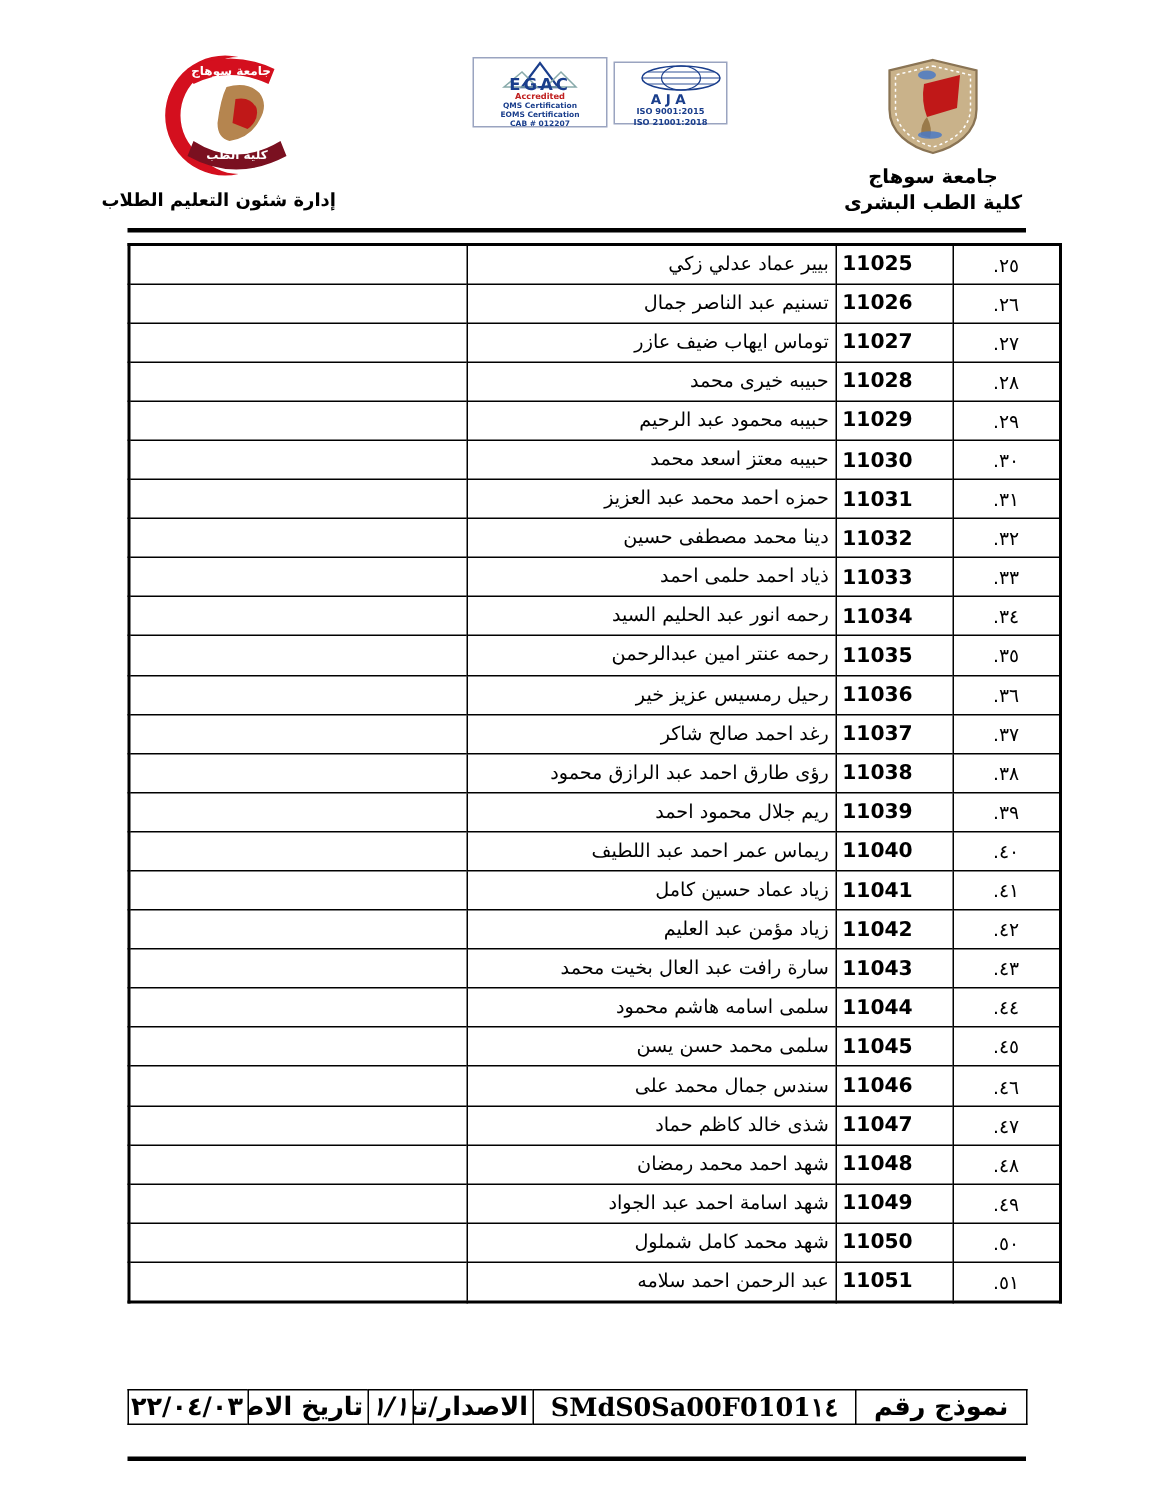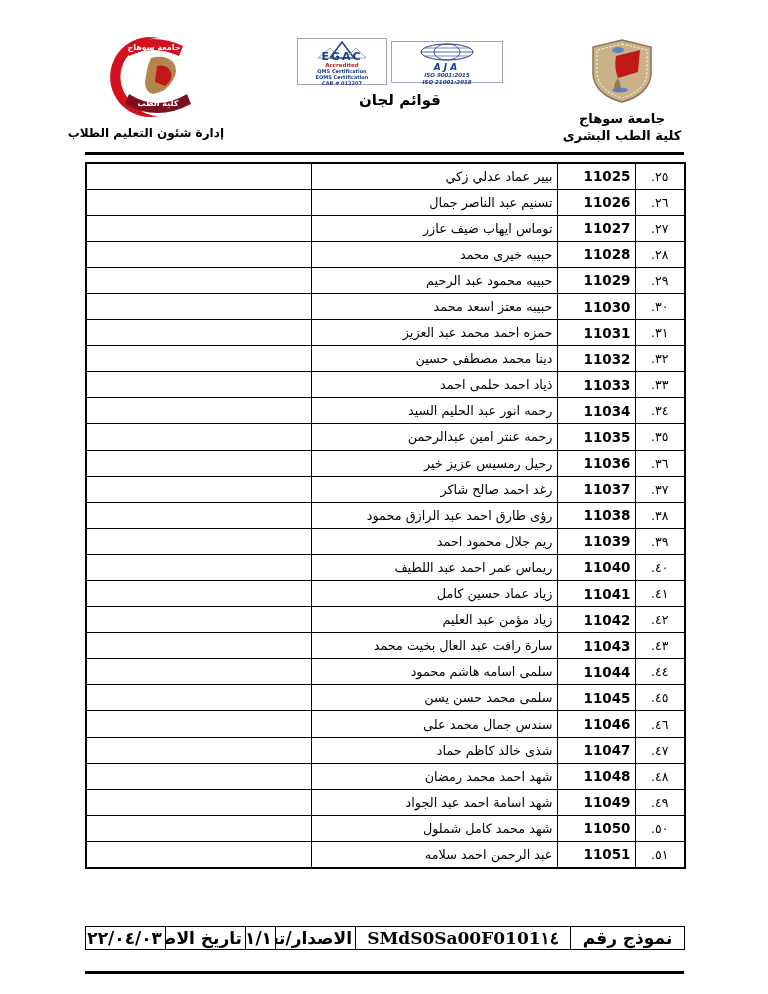--- a/index.html
+++ b/index.html
@@ -14,56 +14,56 @@
   .hdr-left  { position:absolute; left:84px;  top:36px; width:140px; text-align:center; }
   .hdr-center{ position:absolute; left:276px; top:38px; width:248px; text-align:center; }
   .hdr-right { position:absolute; left:556px; top:38px; width:132px; text-align:center; }
 
   .dept-text { margin-top:4px; font-size:12px; font-weight:bold; white-space:nowrap; direction:rtl; }
   .uni-lines { margin-top:2px; font-size:13px; font-weight:bold; line-height:17px; direction:rtl; }
 
   .badges { display:flex; justify-content:center; align-items:flex-start; gap:4px; }
   .badge  { border:1px solid #9aa4c0; background:#fff; padding:1px 2px; }
   .badge-egac { width:90px; height:47px; }
-  .badge-aja  { width:112px; height:42px; margin-top:3px;font-style:italic; }
+  .badge-aja  { width:76px; height:42px; margin-top:3px; }
   .egac-word { font-size:11px; font-weight:bold; color:#1a3e8c; letter-spacing:2px; line-height:10px; margin-top:-12px; }
   .egac-accr { font-size:5.5px; font-weight:bold; color:#c02020; line-height:6px; }
   .tiny-line { font-size:5px;  color:#1a3e8c; font-weight:bold; line-height:6px; white-space:nowrap; }
   .aja-word  { font-size:9px; font-weight:bold; color:#1a3e8c; letter-spacing:3px; line-height:9px; margin-top:-2px; }
   .iso-line  { font-size:5.5px; color:#1a3e8c; font-weight:bold; line-height:7px; white-space:nowrap; }
 
   .titles { margin-top:5px; direction:rtl; font-weight:bold; font-size:15px; line-height:20.5px; }
 
   .rule { position:absolute; left:85px; width:599px; background:#000; }
   .rule-top    { top:152px; height:3px; }
   .rule-bottom { top:971px; height:3px; }
 
   
   table.main {
     position:absolute; left:85px; top:162px; width:599px;
     border-collapse:collapse; table-layout:fixed;
     direction:rtl; border:2px solid #000;
   }
   table.main td { border:1px solid #000; height:26.1px; padding:0 4px; overflow:hidden; white-space:nowrap; }
-  td.c-no   { width:50px;  text-align:center; font-size:12.5px; }
-  td.c-id   { width:78px;  text-align:right; padding-left:8px; font-size:13.5px; font-weight:bold; direction:ltr; }
+  td.c-no   { width:72px;  text-align:center; font-size:12.5px; }
+  td.c-id   { width:78px;  text-align:left; padding-left:8px; font-size:13.5px; font-weight:bold; direction:ltr; }
   td.c-name { width:246px; text-align:right; font-size:12.8px;margin-left:16px; }
   td.c-empty{ width:225px; }
 
   
   table.footer {
     position:absolute; left:85px; top:926px; width:599px;
     border-collapse:collapse; table-layout:fixed;
     direction:rtl; border:1px solid #000;
   }
   table.footer td { border:1px solid #000; height:23px; padding:0 3px; font-size:17px; font-weight:bold; text-align:center; white-space:nowrap; overflow:hidden;margin-top:17px; }
   td.f-label-form { width:114px; text-align:right; padding-right:8px; }
   td.f-code  { width:215px; font-family:"DejaVu Serif", serif; font-size:12.5px; }
   td.f-rev   { width:80px; }
-  td.f-revv  { width:30px; }
+  td.f-revv  { width:30px;font-style:italic; }
   td.f-date  { width:80px; }
   td.f-datev { width:80px; }
 </style>
 </head>
 <body>
 
 <div class="hdr-left">
   <span>
     <svg width="118" height="82" viewBox="0 0 118 82">
       <path d="M64 2 A40 40 0 1 0 64 80 A33 33 0 0 1 38 67 A33 33 0 0 1 38 15 A33 33 0 0 1 64 2 Z" fill="#d40f1e"></path>
@@ -103,21 +103,20 @@
           <line x1="20" y1="5" x2="64" y2="5" stroke="#1a3e8c" stroke-width="0.6"></line>
           <line x1="20" y1="13" x2="64" y2="13" stroke="#1a3e8c" stroke-width="0.6"></line>
         </svg>
       </span>
       <div class="aja-word">AJA</div>
       <div class="iso-line">ISO 9001:2015</div>
       <div class="iso-line">ISO 21001:2018</div>
     </div>
   </div>
   <div class="titles">
-    <div>قوائم لجان</div>
   </div>
 </div>
 
 <div class="hdr-right">
   <span>
     <svg width="68" height="66" viewBox="0 0 68 66">
       <path d="M34 2 L63 9 V35 C63 50 50 60 34 64 C18 60 5 50 5 35 V9 Z" fill="#c9b28a" stroke="#8a7454" stroke-width="1.5"></path>
       <path d="M34 6 L59 12 V34 C59 47 48 56 34 60 C20 56 9 47 9 34 V12 Z" fill="none" stroke="#ffffff" stroke-width="1" stroke-dasharray="2 2"></path>
       <path d="M28 18 L52 12 L50 34 L30 40 Q26 30 28 18 Z" fill="#c01818"></path>
       <path d="M30 40 q4 8 2 14 l-6 -2 q0 -8 4 -12 Z" fill="#9a7a4a"></path>

